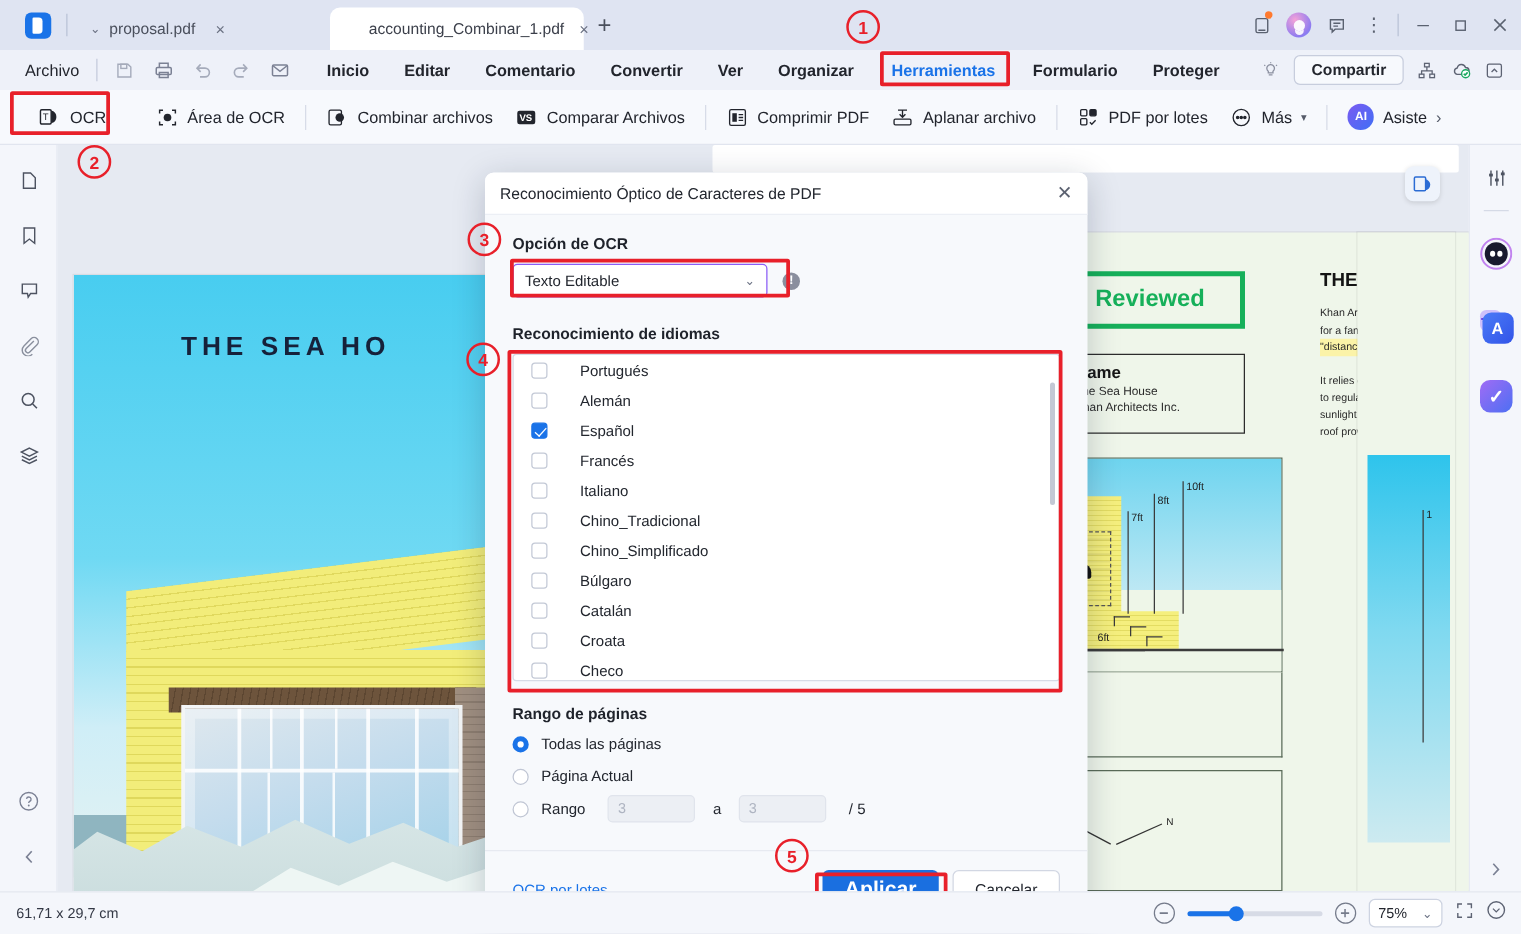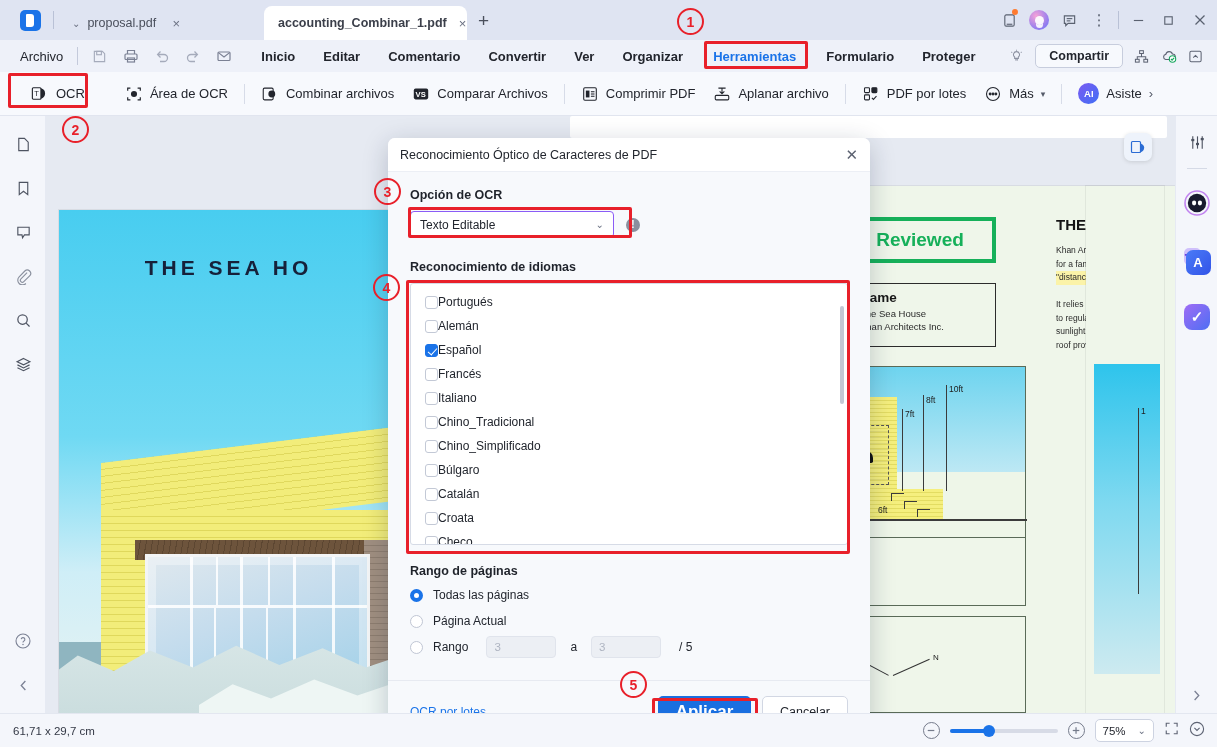--- a/index.html
+++ b/index.html
@@ -136,21 +136,21 @@
     position: absolute; left: 46px; top: 116px; width: 1129px; height: 597px;
     background: #e6eaf2; overflow: hidden;
   }
   .page {
     position: absolute; background: #eef5e9; overflow: hidden;
     box-shadow: 0 0 0 1px rgba(0,0,0,.06);
   }
   .page-white { position: absolute; background: #fff; }
 
   
-  #page-left { left: 13px; top: 94px; width: 339px; height: 503px; background: #ffffff; padding-left: 44px; }
+  #page-left { left: 13px; top: 104px; width: 339px; height: 503px; background: #ffffff; padding-left: 44px; }
   .sky {
     position: absolute; inset: 0;
     background: linear-gradient(180deg, #48cdf0 0%, #6fd9f3 45%, #cfeef7 72%, #e8f3f2 100%);
   }
   .sea-title {
     position: absolute; left: 0; right: 0; top: 46px; text-align: center;
     font-size: 21px; font-weight: bold; letter-spacing: 4px;
     color: #16213a; white-space: nowrap;
   }
   .roof {
@@ -290,21 +290,21 @@
   .sel .cv { margin-left: auto; color: #6b7284; font-size: 10px; }
   .info-ic {
     width: 14px; height: 14px; border-radius: 50%; background: #8a8f9e;
     color: #fff; font-size: 10px; font-weight: bold; line-height: 14px; text-align: center;
   }
   .lang-box {
     margin-top: 9px; height: 262px; background: #fff;
     border: 1px solid #d6dbe6; border-radius: 3px;
     position: relative; overflow: hidden;
   }
-  .lang-row { height: 24px; display: flex; align-items: center; padding-left: 14px; gap: 0; }
+  .lang-row { height: 24px; display: flex; padding-left: 14px; gap: 26px; }
   .cbx {
     width: 13px; height: 13px; border: 1px solid #c3c9d6; border-radius: 3px; background: #fff; flex: none;
   }
   .cbx.on { background: #1a73e8; border-color: #1a73e8; position: relative; }
   .cbx.on:after {
     content: ""; position: absolute; left: 4px; top: 1px; width: 4px; height: 8px;
     border: solid #fff; border-width: 0 1.8px 1.8px 0; transform: rotate(42deg);
   }
   .lang-name { font-size: 12px; color: #22262e; }
   .lang-scroll {
@@ -356,21 +356,21 @@
     <div class="logo"></div>
     <div class="tb-sep" style="left:53px;"></div>
 
     <div class="tab inactive" style="left:62px;width:200px;">
       <span class="chev">⌄</span>
       <span>proposal.pdf</span>
       <span class="tclose">×</span>
     </div>
 
     <div class="tab active" style="left:264px;width:203px;">
-      <span style="margin-left:4px;font-weight:bold;">accounting_Combinar_1.pdf</span>
+      <span style="margin-left:21px;">accounting_Combinar_1.pdf</span>
       <span class="tclose">×</span>
     </div>
 
     <div class="newtab">+</div>
 
     <div class="winicons">
       <div class="wi">
         <svg width="15" height="15" viewBox="0 0 16 16" fill="none" stroke="#5a6170" stroke-width="1.2">
           <rect x="3" y="2" width="10" height="12" rx="1.5"></rect>
             <line x1="5" y1="12" x2="11" y2="12"></line>

